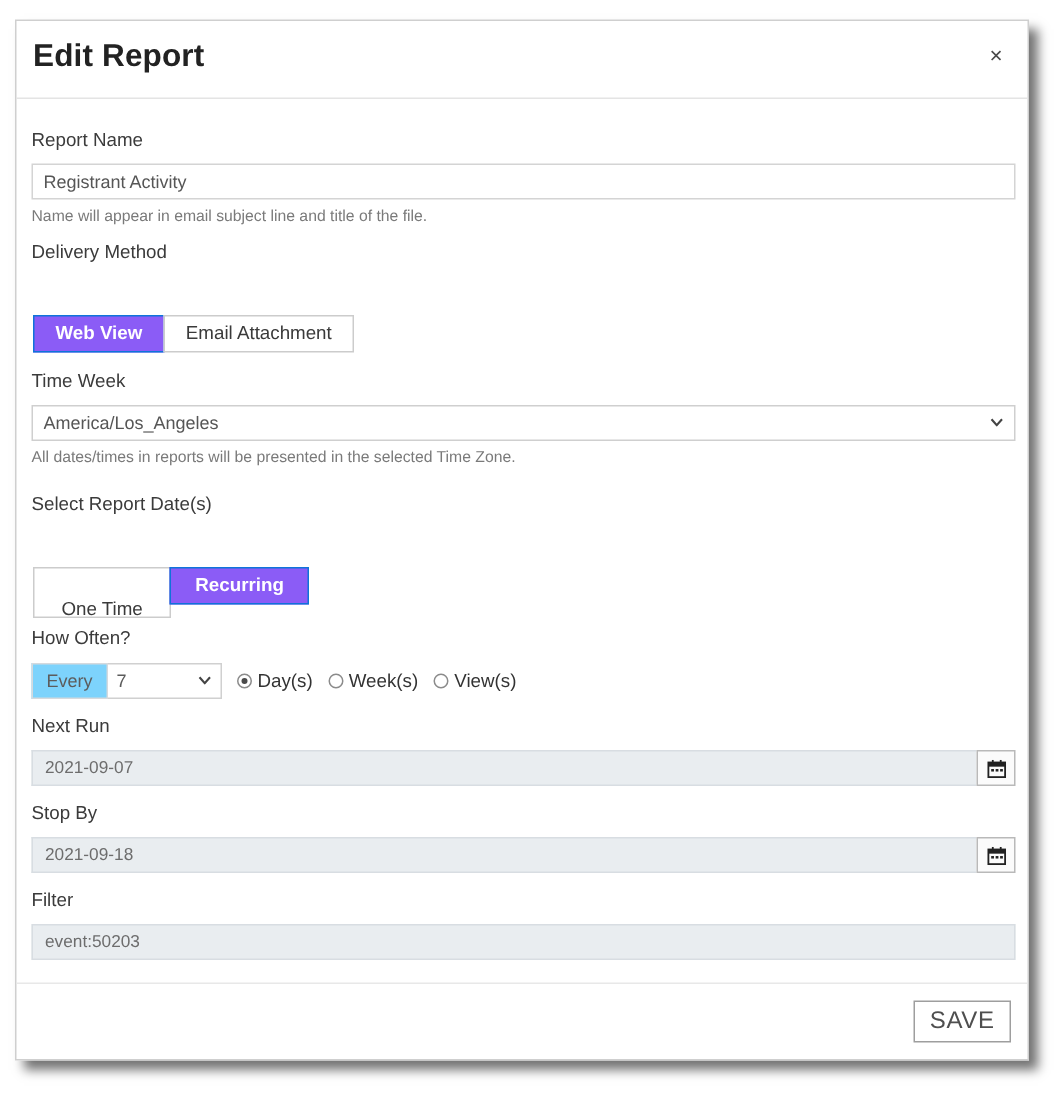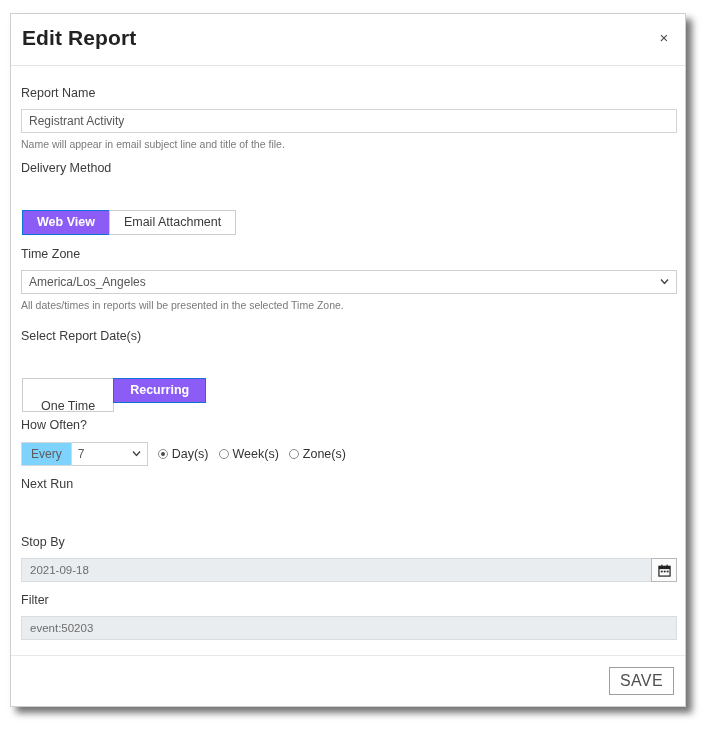--- a/index.html
+++ b/index.html
@@ -292,21 +292,21 @@
 
     <div style="position:absolute; left:10px; top:95px; width:656px;">
       <div class="field-label">Delivery Method</div>
     </div>
     <div class="btn-group" style="position:absolute; left:11px; top:144px;">
       <button class="tgl-btn active">Web View</button>
       <button class="tgl-btn">Email Attachment</button>
     </div>
 
     <div style="position:absolute; left:10px; top:181px; width:656px;">
-      <div class="field-label">Time Zone</div>
+      <div class="field-label">Time Week</div>
       <div class="spacer-8"></div>
       <div class="select-wrap">
         <input class="select-input" type="text" readonly="" value="America/Los_Angeles" style="">
         <span class="caret">
           <svg width="9" height="6" viewBox="0 0 9 6">
               <path d="M1 1 L4.5 5 L8 1" stroke="#444" stroke-width="1.4" fill="none"></path>
             </svg>
         </span>
       </div>
       <div style="height:5px;"></div>
@@ -338,28 +338,42 @@
         <span class="radio-item">
           <span class="radio-dot checked"></span>
           <span>Day(s)</span>
         </span>
         <span class="radio-item">
           <span class="radio-dot"></span>
           <span>Week(s)</span>
         </span>
         <span class="radio-item">
           <span class="radio-dot"></span>
-          <span>Zone(s)</span>
+          <span>View(s)</span>
         </span>
       </div>
     </div>
 
     <div style="position:absolute; left:10px; top:411px; width:656px;">
       <div class="field-label">Next Run</div>
       <div class="spacer-8"></div>
+      <div class="date-row">
+        <span class="readonly-field">2021-09-07</span>
+        <button class="cal-btn">
+          <svg width="13" height="13" viewBox="0 0 14 14" aria-hidden="true">
+            <rect x="1" y="2.5" width="12" height="10.5" fill="none" stroke="#222" stroke-width="1.3"></rect>
+            <rect x="1" y="2.5" width="12" height="3" fill="#222"></rect>
+            <rect x="3.5" y="0.7" width="1.3" height="2.4" fill="#222"></rect>
+            <rect x="9.2" y="0.7" width="1.3" height="2.4" fill="#222"></rect>
+            <rect x="3" y="7.2" width="2" height="1.8" fill="#222"></rect>
+            <rect x="6.2" y="7.2" width="2" height="1.8" fill="#222"></rect>
+            <rect x="9.4" y="7.2" width="2" height="1.8" fill="#222"></rect>
+          </svg>
+        </button>
+      </div>
     </div>
 
     <div style="position:absolute; left:10px; top:469px; width:656px;">
       <div class="field-label">Stop By</div>
       <div class="spacer-8"></div>
       <div class="date-row">
         <span class="readonly-field">2021-09-18</span>
         <button class="cal-btn">
           <svg width="13" height="13" viewBox="0 0 14 14" aria-hidden="true">
             <rect x="1" y="2.5" width="12" height="10.5" fill="none" stroke="#222" stroke-width="1.3"></rect>

